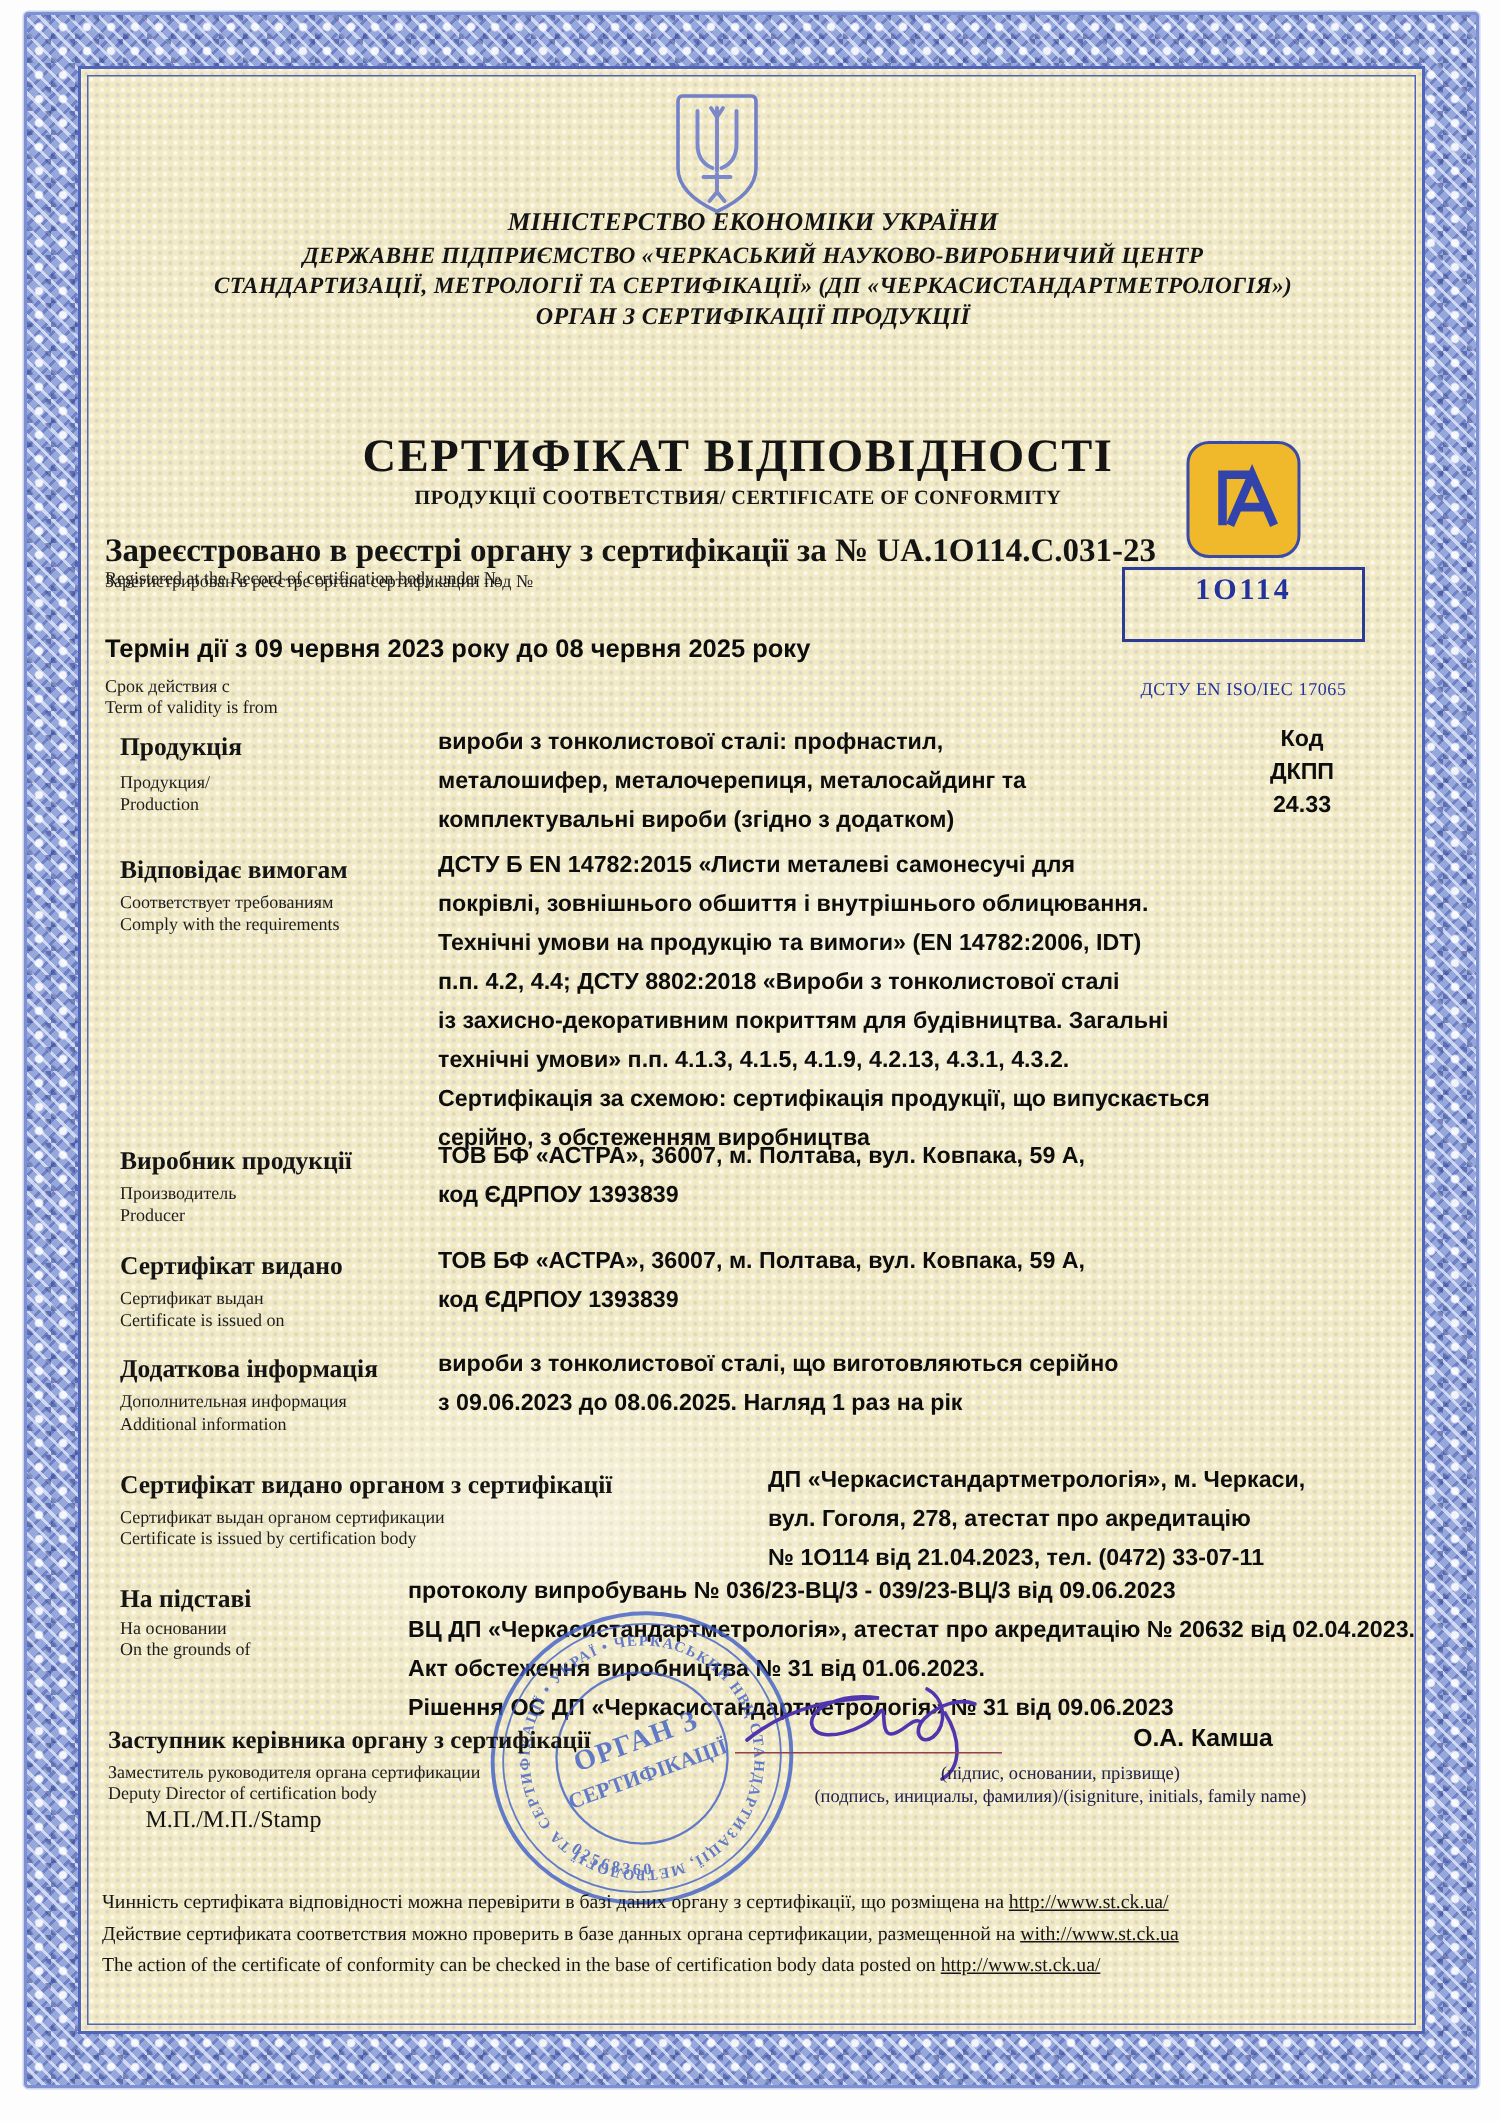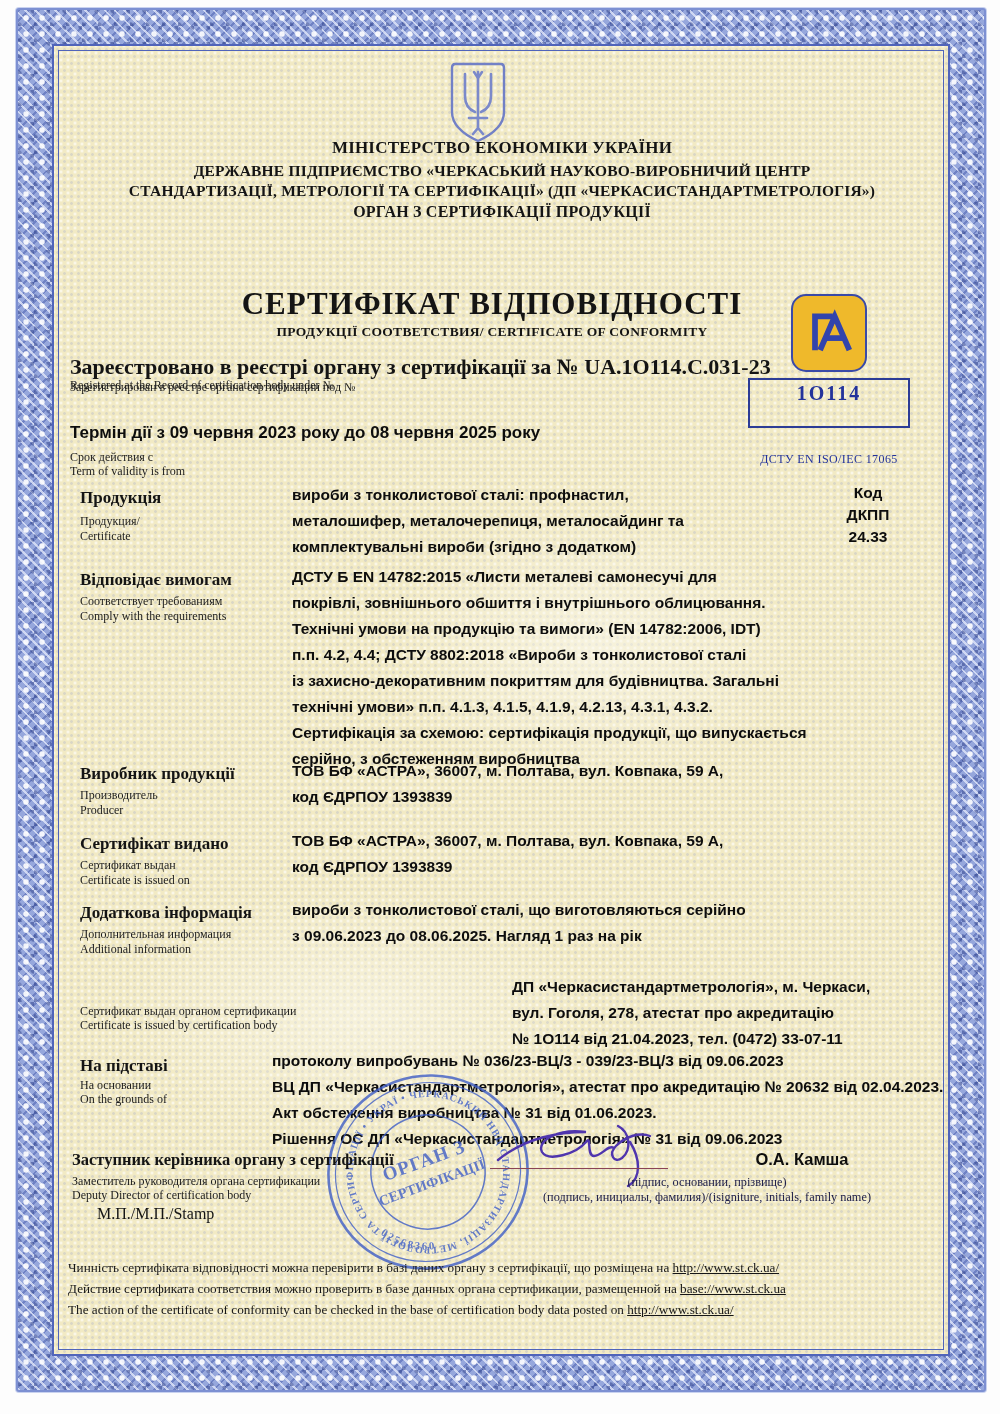--- a/index.html
+++ b/index.html
@@ -35,21 +35,21 @@
       radial-gradient(circle, rgba(255,255,255,.7) 1px, transparent 1.8px);
     background-size:auto,auto,7px 7px,7px 7px;
     background-position:0 0,0 0,0 0,3.5px 3.5px;
     border:2px solid #5064ba;
     outline:1px solid #5064ba;outline-offset:-7px;
   }
   
   .content{position:absolute;left:-52px;top:-44px;width:1000px;height:1414px;}
   .abs{position:absolute;}
 
-  .hdr-line{font-weight:bold;text-align:center;letter-spacing:.2px;}
+  .hdr-line{font-weight:bold;text-align:center;letter-spacing:.2px;font-style:italic;}
   .title-main{font-weight:bold;font-size:31px;letter-spacing:1px;text-align:center;}
   .title-sub{font-weight:bold;font-size:13.5px;text-align:center;letter-spacing:.3px;}
 
   .lbl{font-weight:bold;font-size:17px;white-space:nowrap;}
   .lbl-sm{font-weight:bold;font-size:16.5px;white-space:nowrap;}
   .sub{font-size:12px;white-space:nowrap;color:#1c1c1c;}
   .val{
     font-family:"Liberation Sans", sans-serif;
     font-weight:700;font-size:15.5px;line-height:26px;
     white-space:pre;color:#0d0d0d;
@@ -128,21 +128,21 @@
       <div class="abs serif-bold" style="left:68px;top:352px;">Зареєстровано в реєстрі органу з сертифікації за № UA.1О114.С.031-23</div>
       <div class="abs sub" style="left:68px;top:378px;">Зарегистрирован в реестре органа сертификации под №</div>
       <div class="abs sub" style="left:68px;top:376px;text-align:center;">Registered at the Record of certification body under №</div>
 
       <div class="abs sans-bold" style="left:68px;top:421px;font-size:17px;">Термін дії з 09 червня 2023 року до 08 червня 2025 року</div>
       <div class="abs sub" style="left:68px;top:448px;">Срок действия с</div>
       <div class="abs sub" style="left:68px;top:462px;">Term of validity is from</div>
 
       <div class="abs lbl" style="left:78px;top:486px;">Продукція</div>
       <div class="abs sub" style="left:78px;top:512px;">Продукция/</div>
-      <div class="abs sub" style="left:78px;top:527px;">Certificate</div>
+      <div class="abs sub" style="left:78px;top:527px;">Production</div>
       <div class="abs val" style="left:290px;top:480px;">вироби з тонколистової сталі: профнастил,
 металошифер, металочерепиця, металосайдинг та
 комплектувальні вироби (згідно з додатком)</div>
       <div class="abs val" style="left:816px;top:480px;width:100px;text-align:center;line-height:22px;">Код
 ДКПП
 24.33</div>
 
       <div class="abs lbl" style="left:78px;top:568px;">Відповідає вимогам</div>
       <div class="abs sub" style="left:78px;top:592px;">Соответствует требованиям</div>
       <div class="abs sub" style="left:78px;top:607px;">Comply with the requirements</div>
@@ -166,20 +166,21 @@
       <div class="abs sub" style="left:78px;top:871px;">Certificate is issued on</div>
       <div class="abs val" style="left:290px;top:826px;">ТОВ БФ «АСТРА», 36007, м. Полтава, вул. Ковпака, 59 А,
 код ЄДРПОУ 1393839</div>
 
       <div class="abs lbl" style="left:78px;top:901px;">Додаткова інформація</div>
       <div class="abs sub" style="left:78px;top:925px;">Дополнительная информация</div>
       <div class="abs sub" style="left:78px;top:940px;">Additional information</div>
       <div class="abs val" style="left:290px;top:895px;">вироби з тонколистової сталі, що виготовляються серійно
 з 09.06.2023 до 08.06.2025. Нагляд 1 раз на рік</div>
 
+      <div class="abs lbl" style="left:78px;top:978px;">Сертифікат видано органом з сертифікації</div>
       <div class="abs sub" style="left:78px;top:1002px;">Сертификат выдан органом сертификации</div>
       <div class="abs sub" style="left:78px;top:1016px;">Certificate is issued by certification body</div>
       <div class="abs val" style="left:510px;top:972px;">ДП «Черкасистандартметрологія», м. Черкаси,
 вул. Гоголя, 278, атестат про акредитацію
 № 1О114 від 21.04.2023, тел. (0472) 33-07-11</div>
 
       <div class="abs lbl" style="left:78px;top:1054px;">На підставі</div>
       <div class="abs sub" style="left:78px;top:1076px;">На основании</div>
       <div class="abs sub" style="left:78px;top:1090px;">On the grounds of</div>
       <div class="abs val" style="left:270px;top:1046px;">протоколу випробувань № 036/23-ВЦ/3 - 039/23-ВЦ/3 від 09.06.2023
@@ -227,21 +228,21 @@
       </div>
       <div class="abs sig-line" style="left:488px;top:1166px;width:178px;"></div>
       <div class="abs sans-bold" style="left:700px;top:1148px;width:200px;text-align:center;">О.А. Камша</div>
       <div class="abs caption" style="left:470px;top:1173px;width:470px;">(підпис, основании, прізвище)</div>
       <div class="abs caption" style="left:470px;top:1188px;width:470px;">(подпись, инициалы, фамилия)/(isigniture, initials, family name)</div>
 
       <div class="abs foot-line" style="left:66px;top:1258px;">
         <span>Чинність сертифіката відповідності можна перевірити в базі даних органу з сертифікації, що розміщена на </span><a href="#">http://www.st.ck.ua/</a>
       </div>
       <div class="abs foot-line" style="left:66px;top:1279px;">
-        <span>Действие сертификата соответствия можно проверить в базе данных органа сертификации, размещенной на </span><a href="#">base://www.st.ck.ua</a>
+        <span>Действие сертификата соответствия можно проверить в базе данных органа сертификации, размещенной на </span><a href="#">with://www.st.ck.ua</a>
       </div>
       <div class="abs foot-line" style="left:66px;top:1300px;">
         <span>The action of the certificate of conformity can be checked in the base of certification body data posted on </span><a href="#">http://www.st.ck.ua/</a>
       </div>
 
     </div>
   </div>
 </div>
 
 </body></html>

